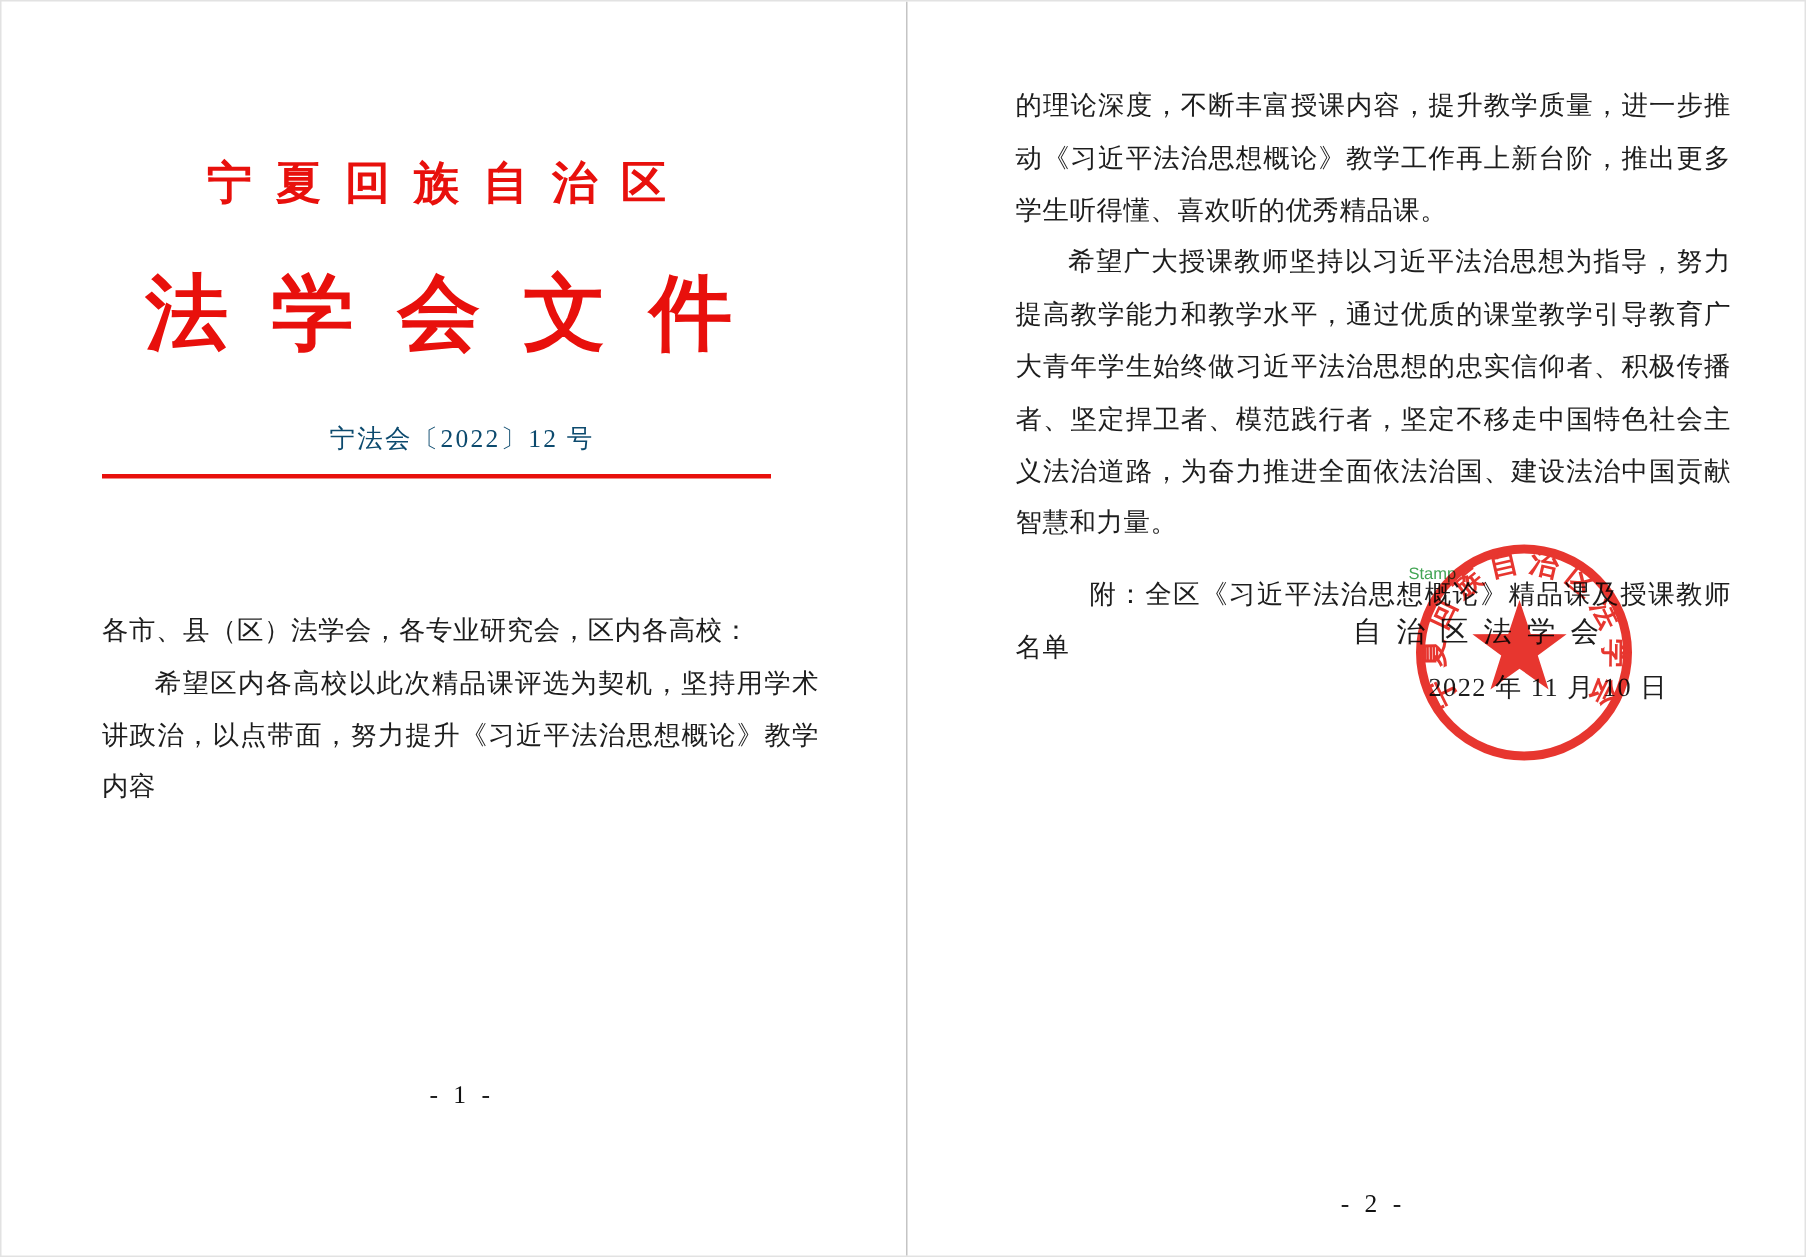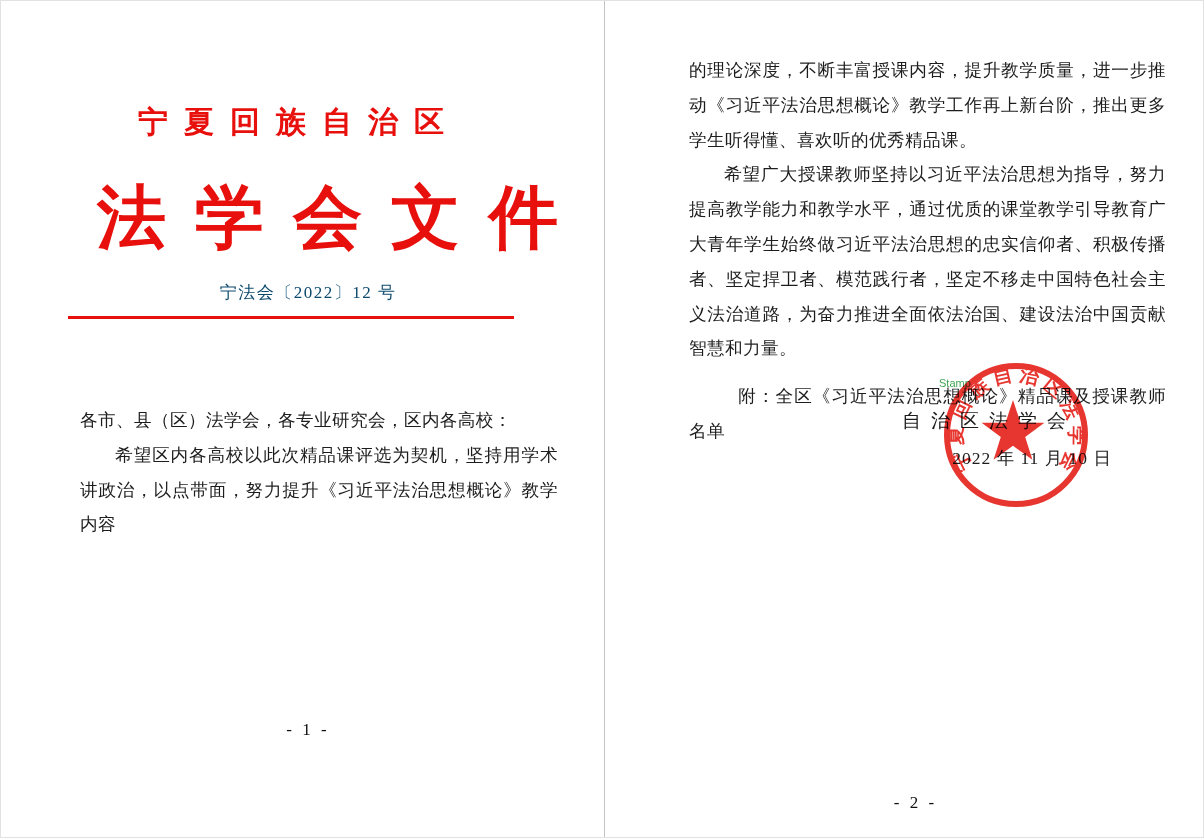--- a/index.html
+++ b/index.html
@@ -46,21 +46,21 @@
     letter-spacing: 16px;
     text-indent: 16px;
     white-space: nowrap;
   }
   .doc-type {
     position: absolute;
     left: 0; top: 171px;
     width: 446px;
     text-align: right;
     color: #e8100c;
-    font-size: 69px;
+    font-size: 55px;
     font-weight: bold;
     letter-spacing: 29px;
     text-indent: 29px;
     white-space: nowrap;
   }
   .doc-number {
     position: absolute;
     left: 0; top: 280px;
     width: 480px;
     text-align: center;
@@ -85,21 +85,21 @@
     font-size: 22.5px;
     font-weight: bold;
     line-height: 40px;
     color: #111;
     letter-spacing: 0.5px;
   }
 
   
   .body-block {
     position: absolute;
-    left: 12px;
+    left: 0;
     width: 478px;
     font-size: 17.6px;
     line-height: 34.8px;
     letter-spacing: 0.4px;
     text-align: justify;
     color: #1d1d1d;
   }
   .body-block-left  { top: 402px; }
   .body-block-right { top: 52px; width: 477px; }
   .body-block p { text-indent: 2em; }

